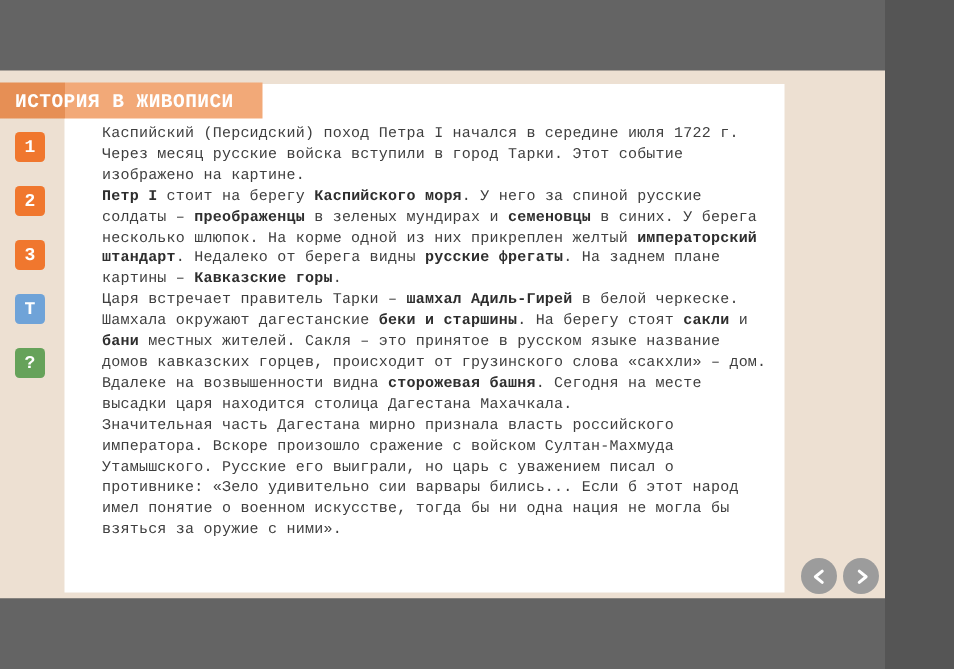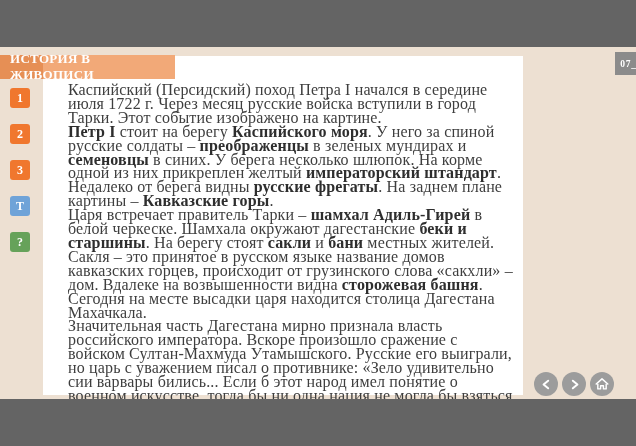--- a/index.html
+++ b/index.html
@@ -1,18 +1,18 @@
 <!DOCTYPE html>
 <html style="--chrome-gray: #646464; --slide-bg: #EDE0D2; --panel-bg: #FFFFFF; --band-dark: #E68F55; --band-light: #F2A978; --badge-gray: #8B8B8B; --title-orange: #F5813C; --text-color: #3E3E3E; --nav-gray: #9C9C9C; --accent-orange: #F0772E; --accent-blue: #6FA3D8; --accent-green: #66A25A;"><head>
 <meta charset="utf-8">
 <style>
   html,body { margin:0; padding:0; background:#555; }
   .screen {
-    position:relative; width:636px; height:446px; overflow:hidden;
-    font-family:Liberation Serif, serif;
+    position:relative; width:590px; height:446px; overflow:hidden;
+    font-family:Liberation Mono, monospace;
     background:var(--chrome-gray,#646464);
   }
   .chrome-bar { position:absolute; left:0; width:636px; background:var(--chrome-gray,#646464); }
   .chrome-bar.top { top:0; height:47px; }
   .chrome-bar.bottom { top:399px; height:47px; }
   .slide { position:absolute; left:0; top:47px; width:636px; height:352px; background:var(--slide-bg,#EDE0D2); }
   .panel { position:absolute; left:43px; top:9px; width:480px; height:339px; background:var(--panel-bg,#FFFFFF); }
   .header-band {
     position:absolute; left:0; top:8px; width:175px; height:24px;
     background:linear-gradient(to right, var(--band-dark,#E68F55) 0px, var(--band-dark,#E68F55) 43px, var(--band-light,#F2A978) 43px);
@@ -30,21 +30,21 @@
     width:20px; height:20px; margin-bottom:16px; border-radius:3px;
     color:#fff; font-weight:bold; font-size:12px;
     display:flex; align-items:center; justify-content:center; cursor:pointer;
   }
   .article { position:absolute; left:68px; top:36px; width:446px; }
   .article-title {
     margin:0 0 9px 0; color:var(--title-orange,#F5813C);
     font-size:10.4px; font-weight:bold; letter-spacing:0.1px; line-height:13px;
   }
   .article p {
-    margin:0; font-size:16px; line-height:13.9px; letter-spacing:0.15px;
+    margin:0; font-size:10px; line-height:13.9px; letter-spacing:0.15px;
     color:var(--text-color,#3E3E3E);
   }
   .article b { color:#2E2E2E; }
   .nav-btn {
     position:absolute; top:325px; width:24px; height:24px; border-radius:50%;
     background:var(--nav-gray,#9C9C9C);
     display:flex; align-items:center; justify-content:center; cursor:pointer;
   }
   .nav-btn svg { display:block; }
 </style>

